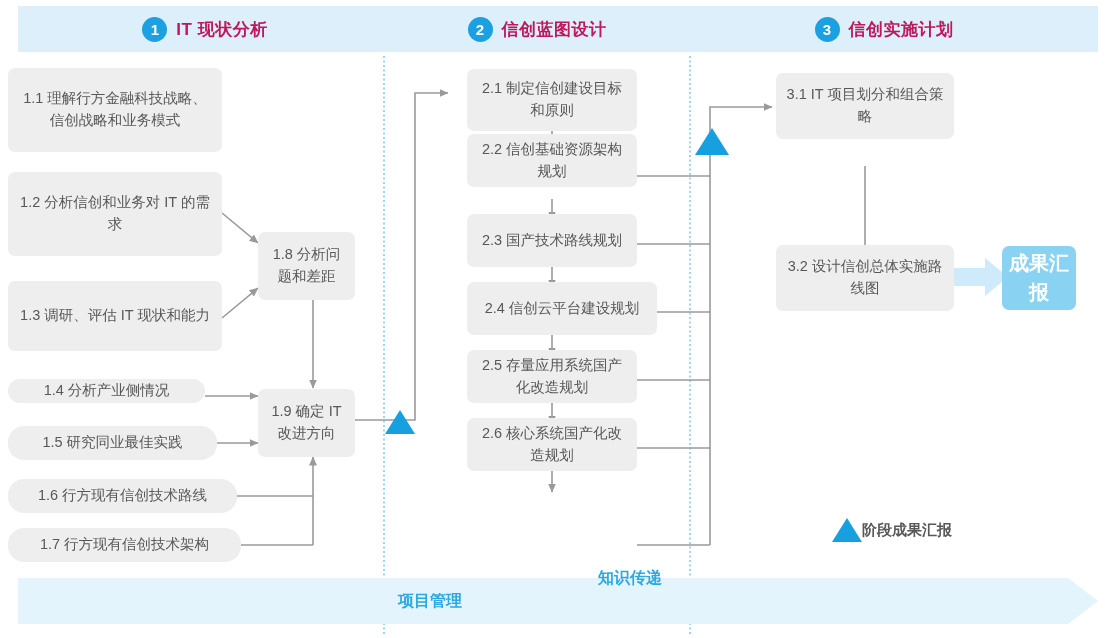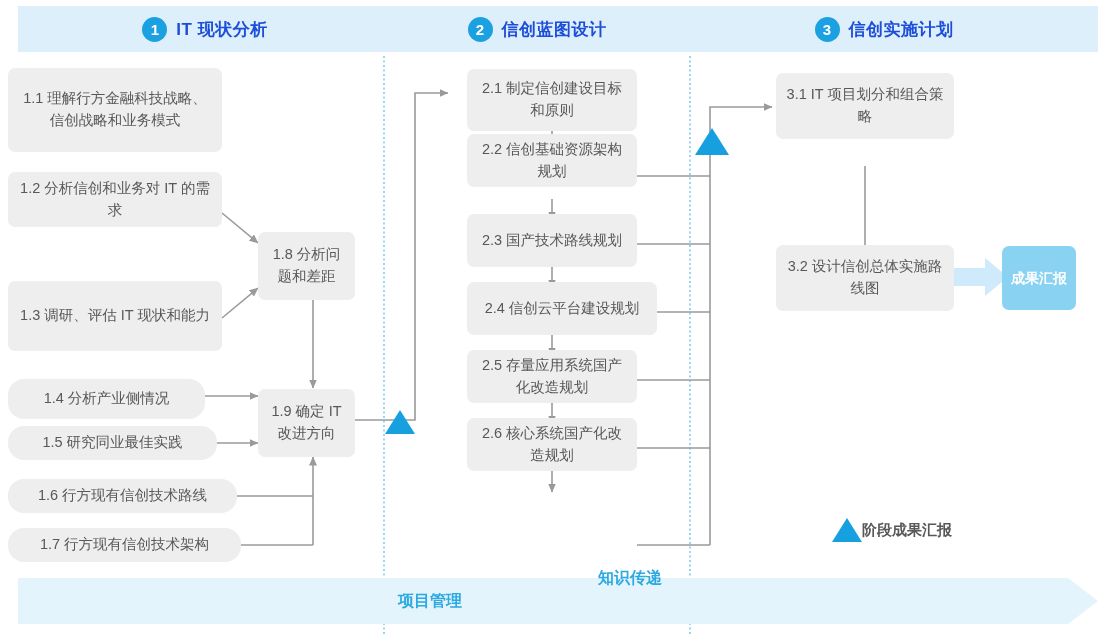--- a/index.html
+++ b/index.html
@@ -14,37 +14,37 @@
   }
   .phase .inner{display:flex;align-items:center;gap:9px;transform:translateX(-6px);}
   .phase-num{
     width:25px;height:25px;border-radius:50%;
     background:#1ba1e2;color:#fff;
     font-size:15px;font-weight:bold;
     display:flex;align-items:center;justify-content:center;
     line-height:1;
   }
   .phase-title{
-    color:#1d4ed8;font-size:17px;font-weight:bold;letter-spacing:.5px;white-space:nowrap;
+    color:#be185d;font-size:17px;font-weight:bold;letter-spacing:.5px;white-space:nowrap;
   }
 
   
   .box{
     position:absolute;background:#eeeeee;border-radius:7px;
     display:flex;align-items:center;justify-content:center;
     text-align:center;color:#58585a;font-size:14.5px;line-height:1.5;
     padding:0 8px;box-sizing:border-box;
   }
   .box.pill{border-radius:16px;}
 
   
   .badge{
     position:absolute;background:#8ad2f2;border-radius:7px;
     display:flex;align-items:center;justify-content:center;
-    text-align:center;color:#ffffff;font-size:14px;font-weight:bold;line-height:1.45;
+    text-align:center;color:#ffffff;font-size:20px;font-weight:bold;line-height:1.45;
   }
 
   
   .tri{
     position:absolute;width:0;height:0;
     border-left:17px solid transparent;border-right:17px solid transparent;
     border-bottom:27px solid #16a0e0;
   }
   .tri.small{
     border-left-width:15px;border-right-width:15px;border-bottom-width:24px;
@@ -142,23 +142,23 @@
 
       <path d="M 865,166 L 865,253" marker-end="url(#ah)"></path>
     </g>
 
     <path d="M 952,268 L 985,268 L 985,258 L 1008,277 L 985,296 L 985,286 L 952,286 Z" fill="#cfeafb"></path>
 
     <path d="M 18,578 L 1068,578 L 1098,601 L 1068,624 L 18,624 Z" fill="#e3f4fc"></path>
   </svg>
 
   <div class="box" style="left:8px;top:68px;width:214px;height:84px;">1.1 理解行方金融科技战略、信创战略和业务模式</div>
-  <div class="box" style="left:8px;top:172px;width:214px;height:55px;text-align:center;">1.2 分析信创和业务对 IT 的需求</div>
+  <div class="box" style="left:8px;top:172px;width:214px;height:84px;text-align:center;">1.2 分析信创和业务对 IT 的需求</div>
   <div class="box" style="left:8px;top:281px;width:214px;height:70px;">1.3 调研、评估 IT 现状和能力</div>
-  <div class="box pill" style="left:8px;top:379px;width:197px;height:40px;">1.4 分析产业侧情况</div>
+  <div class="box pill" style="left:8px;top:379px;width:197px;height:24px;">1.4 分析产业侧情况</div>
   <div class="box pill" style="left:8px;top:426px;width:209px;height:34px;">1.5 研究同业最佳实践</div>
   <div class="box pill" style="left:8px;top:479px;width:229px;height:34px;">1.6 行方现有信创技术路线</div>
   <div class="box pill" style="left:8px;top:528px;width:233px;height:34px;">1.7 行方现有信创技术架构</div>
   <div class="box" style="left:258px;top:232px;width:97px;height:68px;">1.8 分析问题和差距</div>
   <div class="box" style="left:258px;top:389px;width:97px;height:68px;">1.9 确定 IT 改进方向</div>
 
   <div class="box" style="left:467px;top:69px;width:170px;height:62px;">2.1 制定信创建设目标和原则</div>
   <div class="box" style="left:467px;top:134px;width:170px;height:53px;">2.2 信创基础资源架构规划</div>
   <div class="box" style="left:467px;top:214px;width:170px;height:53px;">2.3 国产技术路线规划</div>
   <div class="box" style="left:467px;top:282px;width:190px;height:53px;">2.4 信创云平台建设规划</div>

